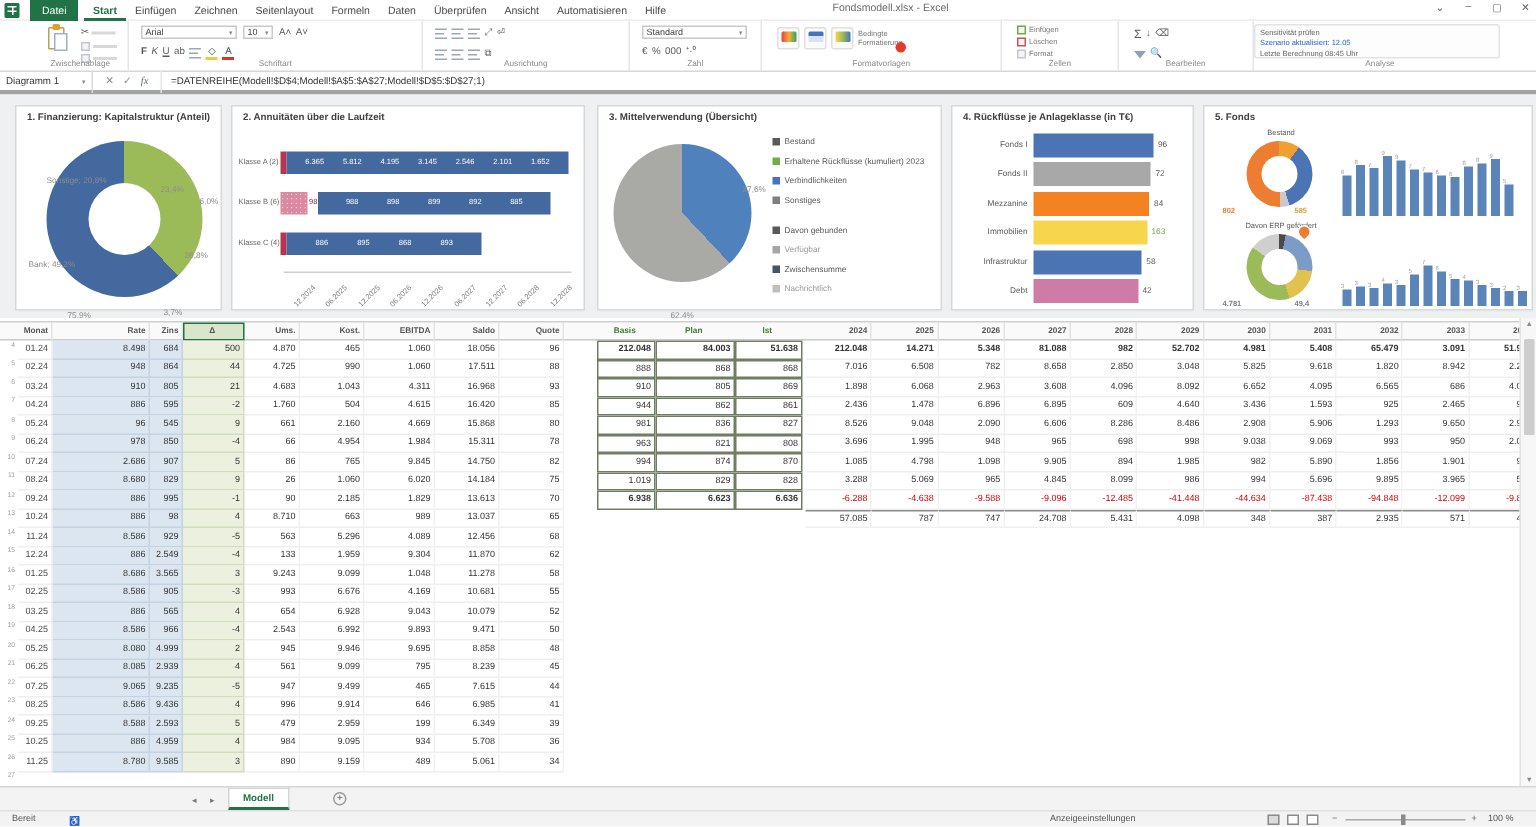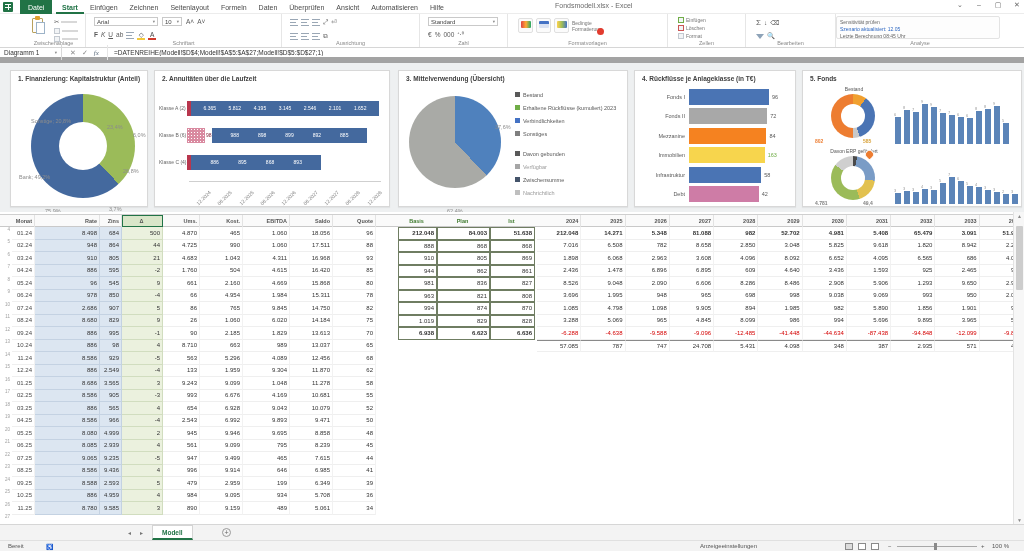--- a/index.html
+++ b/index.html
@@ -40,21 +40,21 @@
 .reddot{position:absolute;width:7px;height:7px;border-radius:50%;background:#e23b2e}
 .stylebtn{width:15px;height:15px;border:1px solid #e0e0e0;border-radius:2px;position:relative;background:#fbfbfb}
 .stylebtn i{position:absolute;left:2px;top:2px;width:10px;height:7px;border-radius:1px}
 .minitxt{font-size:5px;color:#777;line-height:6px;white-space:nowrap}
 .sigma{font-size:8px;color:#5a5a5a}
 .funnel{width:0;height:0;border-left:4px solid transparent;border-right:4px solid transparent;border-top:5px solid #8ea3b8}
 .analyzebox{position:absolute;left:0;top:2px;right:4px;bottom:8px;border:1px solid #e3e3e3;border-radius:2px;background:#fdfdfd;padding:2px 3px;overflow:hidden}
 .analyzebox div{font-size:5px;color:#666;line-height:7px;white-space:nowrap}
 .analyzebox .lk{color:#2b66c2}
 
-#formulabar{position:absolute;left:0;top:48px;width:1024px;height:15px;background:#fff;border-bottom:6px solid #a3a3a3;display:flex;align-items:center}
+#formulabar{position:absolute;left:0;top:48px;width:1024px;height:15px;background:#fff;border-bottom:3px solid #a3a3a3;display:flex;align-items:center}
 #namebox{width:62px;height:15px;border-right:1px solid #d9d9d9;font-size:6.5px;color:#333;display:flex;align-items:center;padding:0 4px;justify-content:space-between}
 #fxbtns{width:46px;display:flex;gap:6px;justify-content:center;font-size:7px;color:#8a8a8a;border-right:1px solid #e6e6e6;height:15px;align-items:center}
 #fxbtns .fx{font-style:italic;font-family:"Liberation Serif",serif;color:#5f6f7f}
 #formulatext{flex:1;font-size:6.5px;color:#333;padding:0 6px;white-space:nowrap;overflow:hidden}
 
 #dashboard{position:absolute;left:0;top:63px;width:1024px;height:149px;background:#eef0f1}
 .panel{position:absolute;top:7px;height:137px;background:#fff;border:1px solid #d8d8d8;box-shadow:0 1px 1px rgba(0,0,0,.05)}
 .ptitle{position:absolute;left:7px;top:4px;font-size:6.5px;font-weight:bold;color:#404040;white-space:nowrap}
 .pbody{position:absolute;left:4px;top:15px;right:4px;bottom:4px}
 .donut,.pie{position:absolute;border-radius:50%}

